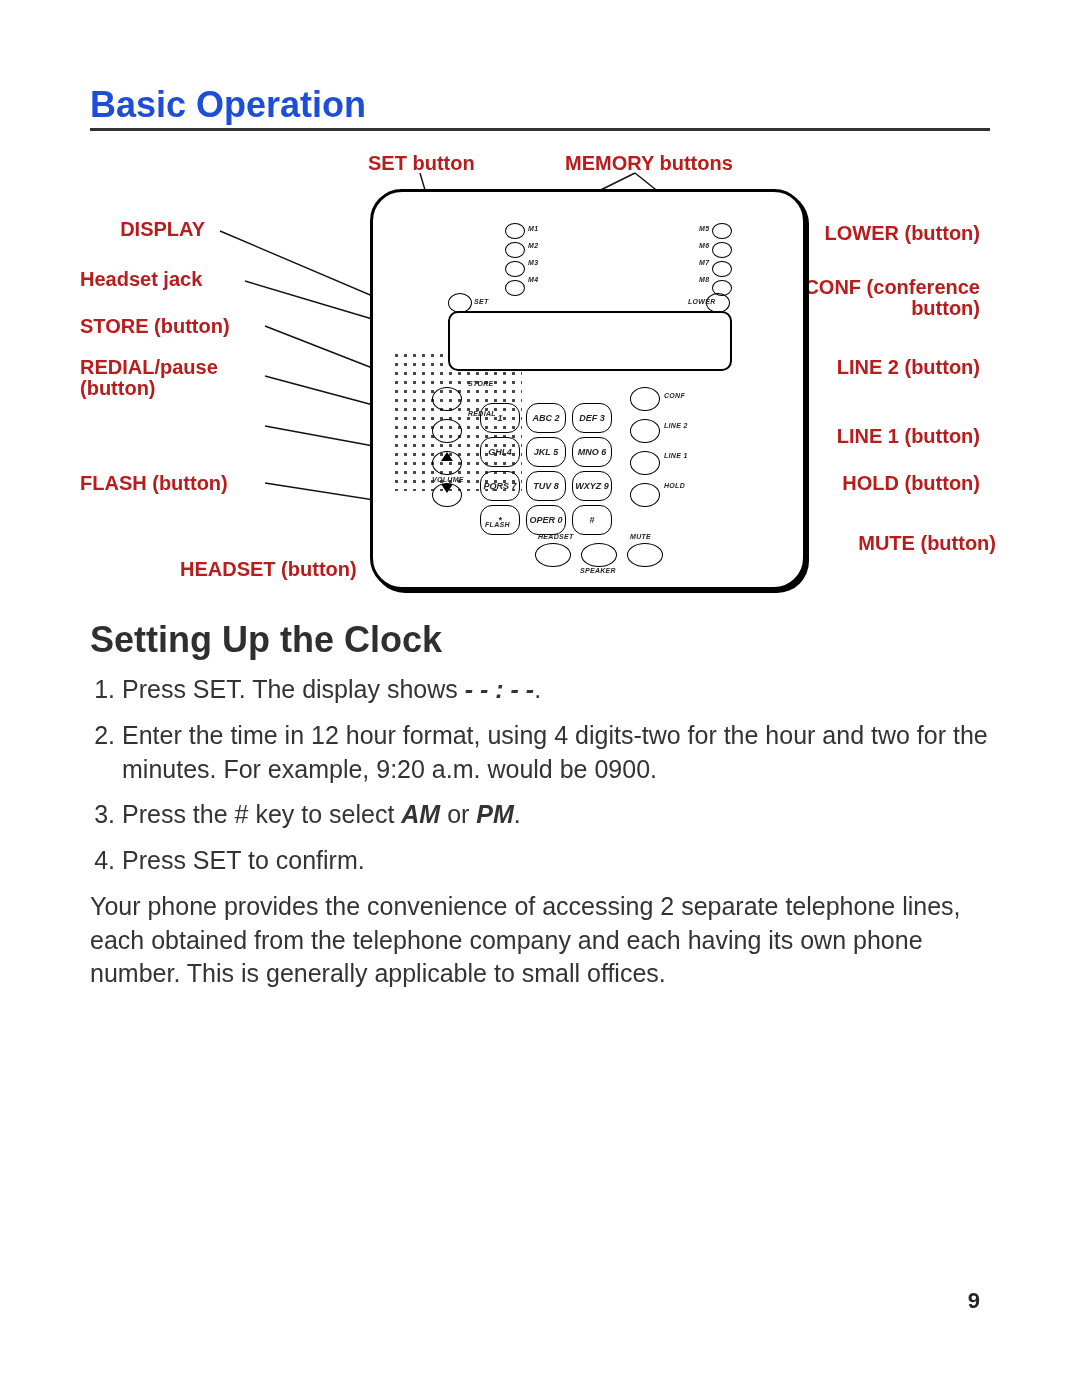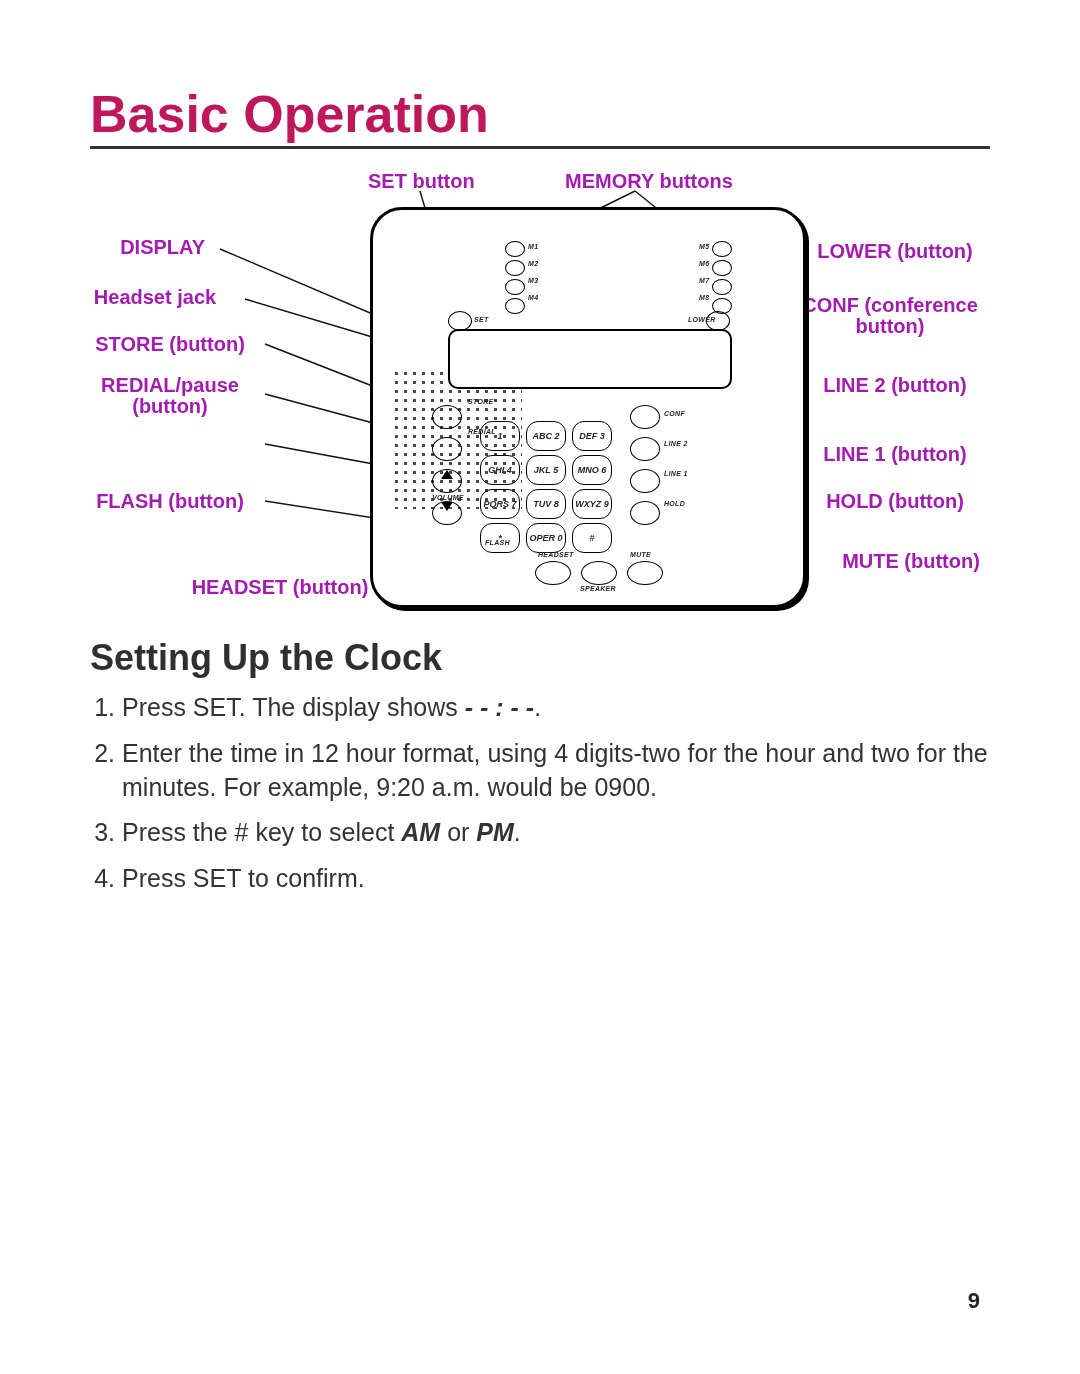--- a/index.html
+++ b/index.html
@@ -1,27 +1,27 @@
 <!DOCTYPE html>
 <html><head>
 <meta charset="utf-8">
 <style>
   html,body{margin:0;padding:0;background:#fff;color:#242424;font-family:"Trebuchet MS","Segoe UI",sans-serif;}
   .page{width:1080px;height:1374px;position:relative;box-sizing:border-box;padding:80px 90px 40px 90px;}
   .h-sub{font-size:36px;font-weight:bold;color:#2f2f2f;margin:0 0 12px 0;}
-  .h-main{font-size:52px;font-weight:bold;color:#be185d;border-bottom:3px solid #333;padding-bottom:2px;margin:4px 0 10px 0;}
+  .h-main{font-size:36px;font-weight:bold;color:#1d4ed8;border-bottom:3px solid #333;padding-bottom:2px;margin:4px 0 10px 0;}
   ol.steps{font-size:25px;line-height:1.35;color:#333;margin:0 0 10px 0;padding-left:32px;}
   ol.steps li{margin-bottom:12px;}
   p.body{font-size:25px;line-height:1.35;color:#333;margin:8px 0 0 0;}
   .mono{font-family:inherit;font-weight:bold;font-style:italic;}
   .pagenum{position:absolute;right:100px;bottom:60px;font-weight:bold;font-size:22px;}
   .diagram{position:relative;width:900px;height:470px;margin:0 auto 8px auto;}
-  .callout{position:absolute;font-weight:bold;font-size:20px;color:#a21caf;line-height:1.05;}
-  .callout.right{text-align:center;}
-  .callout.left{text-align:center;}
+  .callout{position:absolute;font-weight:bold;font-size:20px;color:#b91c1c;line-height:1.05;}
+  .callout.right{text-align:right;}
+  .callout.left{text-align:left;}
   svg line{stroke:#111;stroke-width:1.4;}
   
   .phone-shell{position:absolute;left:280px;top:48px;width:430px;height:395px;border:3px solid #000;border-radius:32px;background:#fff;box-shadow:3px 3px 0 #000;}
   .lcd{position:absolute;left:358px;top:170px;width:280px;height:56px;border:2px solid #000;border-radius:10px;background:#fff;}
   .mrow{position:absolute;display:flex;gap:4px;}
   .mb{width:18px;height:14px;border:1.5px solid #000;border-radius:50%;background:#fff;}
   .set{position:absolute;width:22px;height:18px;border:1.5px solid #000;border-radius:50%;}
   .dot-grid{position:absolute;left:302px;top:210px;width:130px;height:140px;background:
      radial-gradient(#444 1.4px, transparent 1.6px);background-size:9px 9px;}
   .keypad{position:absolute;left:390px;top:262px;display:grid;grid-template-columns:repeat(3,40px);grid-template-rows:repeat(4,30px);gap:4px 6px;}
@@ -175,15 +175,16 @@
   <ol class="steps">
     <li>
       <span>Press SET. The display shows </span><span class="mono">- - : - -</span><span>.</span>
     </li>
     <li>Enter the time in 12 hour format, using 4 digits-two for the hour and two for the minutes. For example, 9:20 a.m. would be 0900.</li>
     <li>
       <span>Press the # key to select </span><span class="mono">AM</span><span> or </span><span class="mono">PM</span><span>.</span>
     </li>
     <li>Press SET to confirm.</li>
   </ol>
+  <p class="body">Your phone provides the convenience of accessing 2 separate telephone lines, each obtained from the telephone company and each having its own phone number. This is generally applicable to small offices.</p>
 
   <div class="pagenum">9</div>
 </div>
 
 </body></html>

